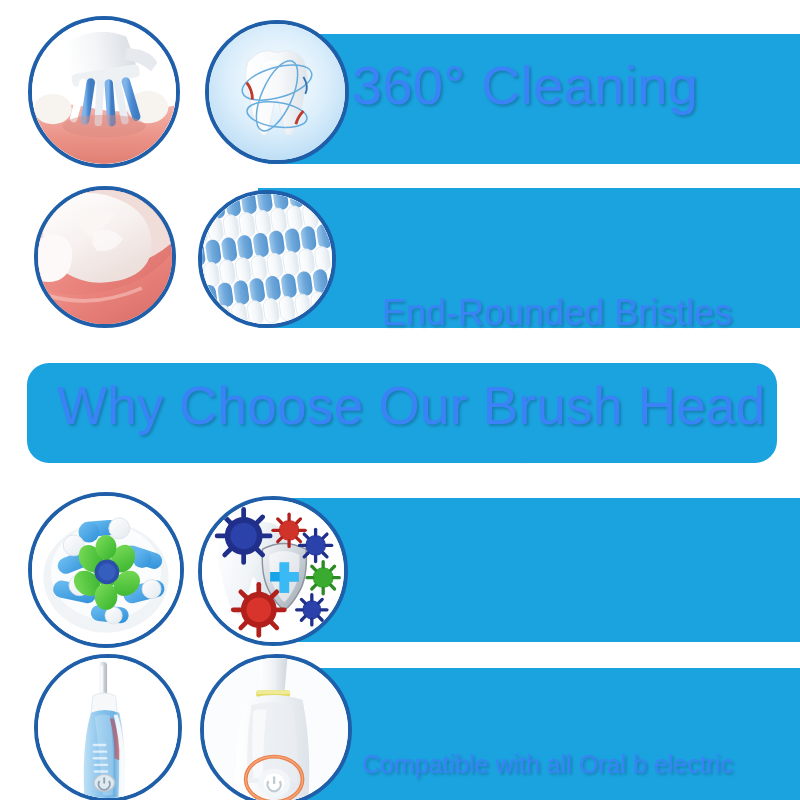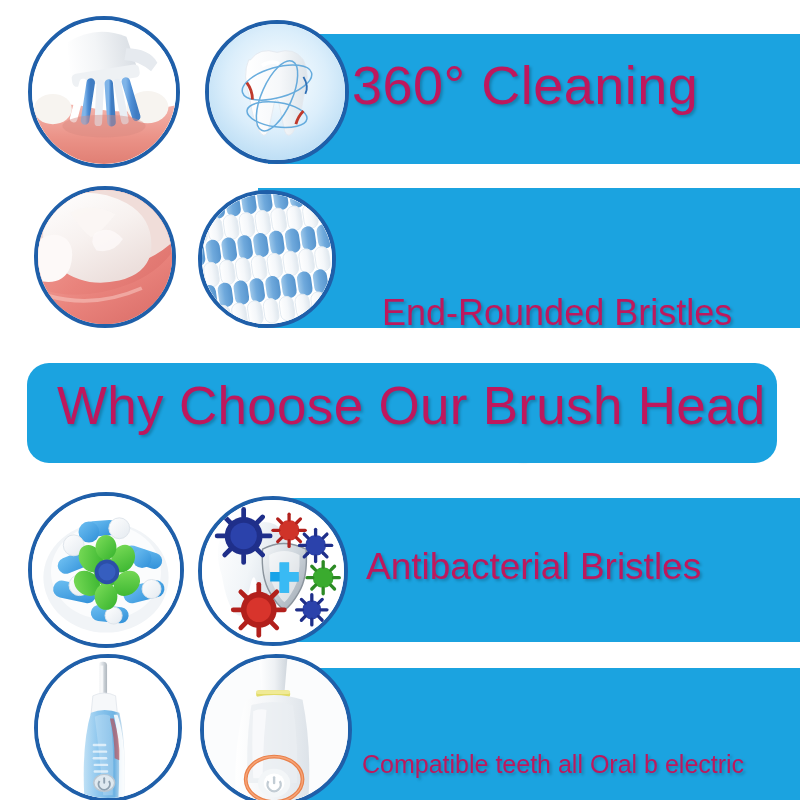--- a/index.html
+++ b/index.html
@@ -35,21 +35,21 @@
     top: 363px;
     width: 750px;
     height: 100px;
     background: #1BA3E0;
     border-radius: 22px;
   }
 
   
   .btext {
     position: absolute;
-    color: #be185d;
+    color: #3b82f6;
     text-shadow: 2px 2px 3px rgba(0,0,0,0.22);
     white-space: pre;
     line-height: 1.18;
   }
   .t-r1 {
     left: 352px; top: 54px;
     font-size: 54px;
     letter-spacing: 0.5px;
   }
   .t-r2 {
@@ -459,21 +459,20 @@
             <path d="M-7 -7 L-11 -11"></path>
               <path d="M7 -7 L11 -11"></path>
             <path d="M-7 7 L-11 11"></path>
               <path d="M7 7 L11 11"></path>
           </g>
         </g>
       </g>
     </svg>
   </div>
 
-  <div class="btext t-r3">Antibacterial Bristles</div>
 
   <div class="banner banner-r4"></div>
 
   <div class="bubble b-r4a">
     <svg viewBox="0 0 148 148" xmlns="http://www.w3.org/2000/svg">
       <defs>
         <linearGradient id="handleBlue" x1="0" y1="0" x2="1" y2="0">
           <stop offset="0%" stop-color="#bfe0f5"></stop>
           <stop offset="35%" stop-color="#8ec7ee"></stop>
           <stop offset="75%" stop-color="#6fb3e3"></stop>
@@ -541,18 +540,18 @@
       <ellipse cx="74" cy="128" rx="30" ry="24" fill="none" stroke="#f7a477" stroke-width="1.5"></ellipse>
 
       <ellipse cx="74" cy="132" rx="17" ry="15" fill="#f3f6f8"></ellipse>
       <ellipse cx="74" cy="132" rx="11" ry="10" fill="#ffffff"></ellipse>
       <path d="M74 126 v6" stroke="#c2ccd4" stroke-width="2.5" stroke-linecap="round"></path>
       <path d="M68 130 a7 7 0 1 0 12 0" stroke="#c2ccd4" stroke-width="2.5" fill="none"></path>
     </svg>
   </div>
 
   <div class="btext t-r4">
-    <div>Compatible teeth all Oral b electric</div>
+    <div>Compatible with all Oral b electric</div>
     
     
   </div>
 
 </div>
 
 </body></html>

